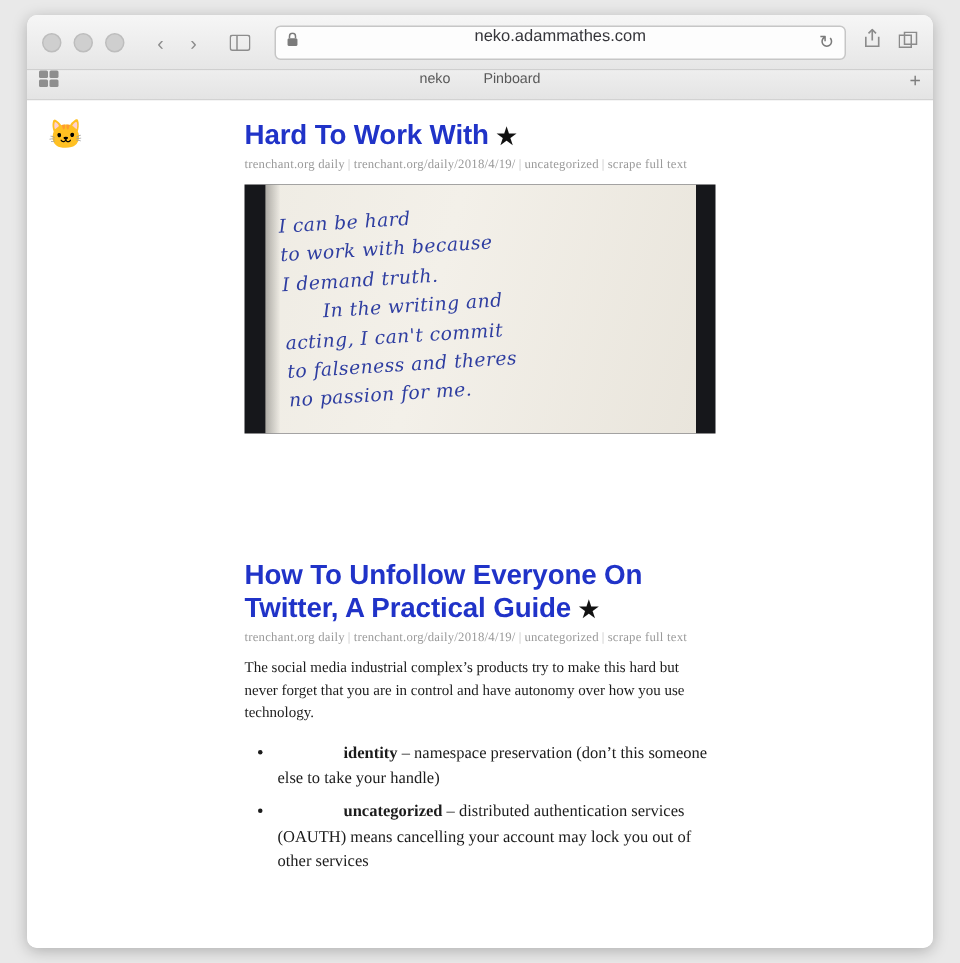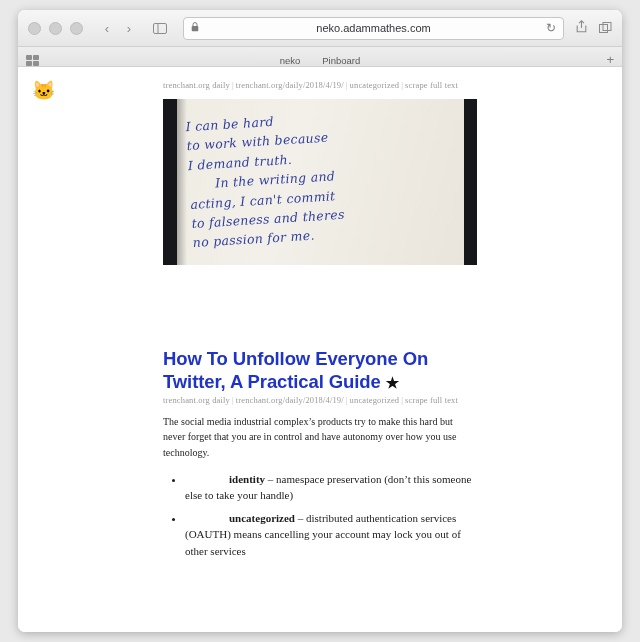--- a/index.html
+++ b/index.html
@@ -74,21 +74,21 @@
     display:flex; align-items:center; justify-content:center;
   }
   .urlbar {
     flex: 1;
     margin: 0 12px;
     height: 21px;
     background: #fdfdfd;
     border: 1px solid #c6c6c6;
     border-radius: 4px;
     display: flex;
-    align-items: center;
+    align-items: flex-start;
     justify-content: center;
     position: relative;
     font-size: 11px;
     color: #35353a;
   }
   .urlbar .lock {
     position: absolute;
     left: 7px;
     top: 50%;
     transform: translateY(-50%);
@@ -107,21 +107,21 @@
     gap: 12px;
     align-items: center;
     color: #8b8b8b;
   }
   
   .tabstrip {
     height: 19px;
     background: linear-gradient(to bottom, #eeeeee, #e4e4e4);
     border-bottom: 1px solid #d2d2d2;
     display: flex;
-    align-items: flex-end;
+    align-items: flex-start;
     padding: 0 8px;
     font-size: 9.5px;
     color: #585858;
     flex: none;
     position: relative;
     gap: 39px;
   }
   .grid-icon {
     width: 13px; height: 11px;
     display: grid;
@@ -310,20 +310,24 @@
         <span class="tab-item">Pinboard</span>
       </div>
       <div class="plus">+</div>
     </div>
 
     <div class="page">
       <div class="cat">🐱</div>
 
       <div class="content">
 
+        <h1 class="post-title">
+          <span>Hard To Work With</span>
+          <span class="star">★</span>
+        </h1>
         <div class="meta">
           <span>trenchant.org daily</span><span class="sep">|</span><span>trenchant.org/daily/2018/4/19/</span><span class="sep">|</span><span>uncategorized</span><span class="sep">|</span><span>scrape full text</span>
         </div>
 
         <div class="photo">
           <div class="paper"></div>
           <div class="hand">
             <span>I can be hard</span><br>
             <span>to work with because</span><br>
             <span>I demand truth.</span><br>

